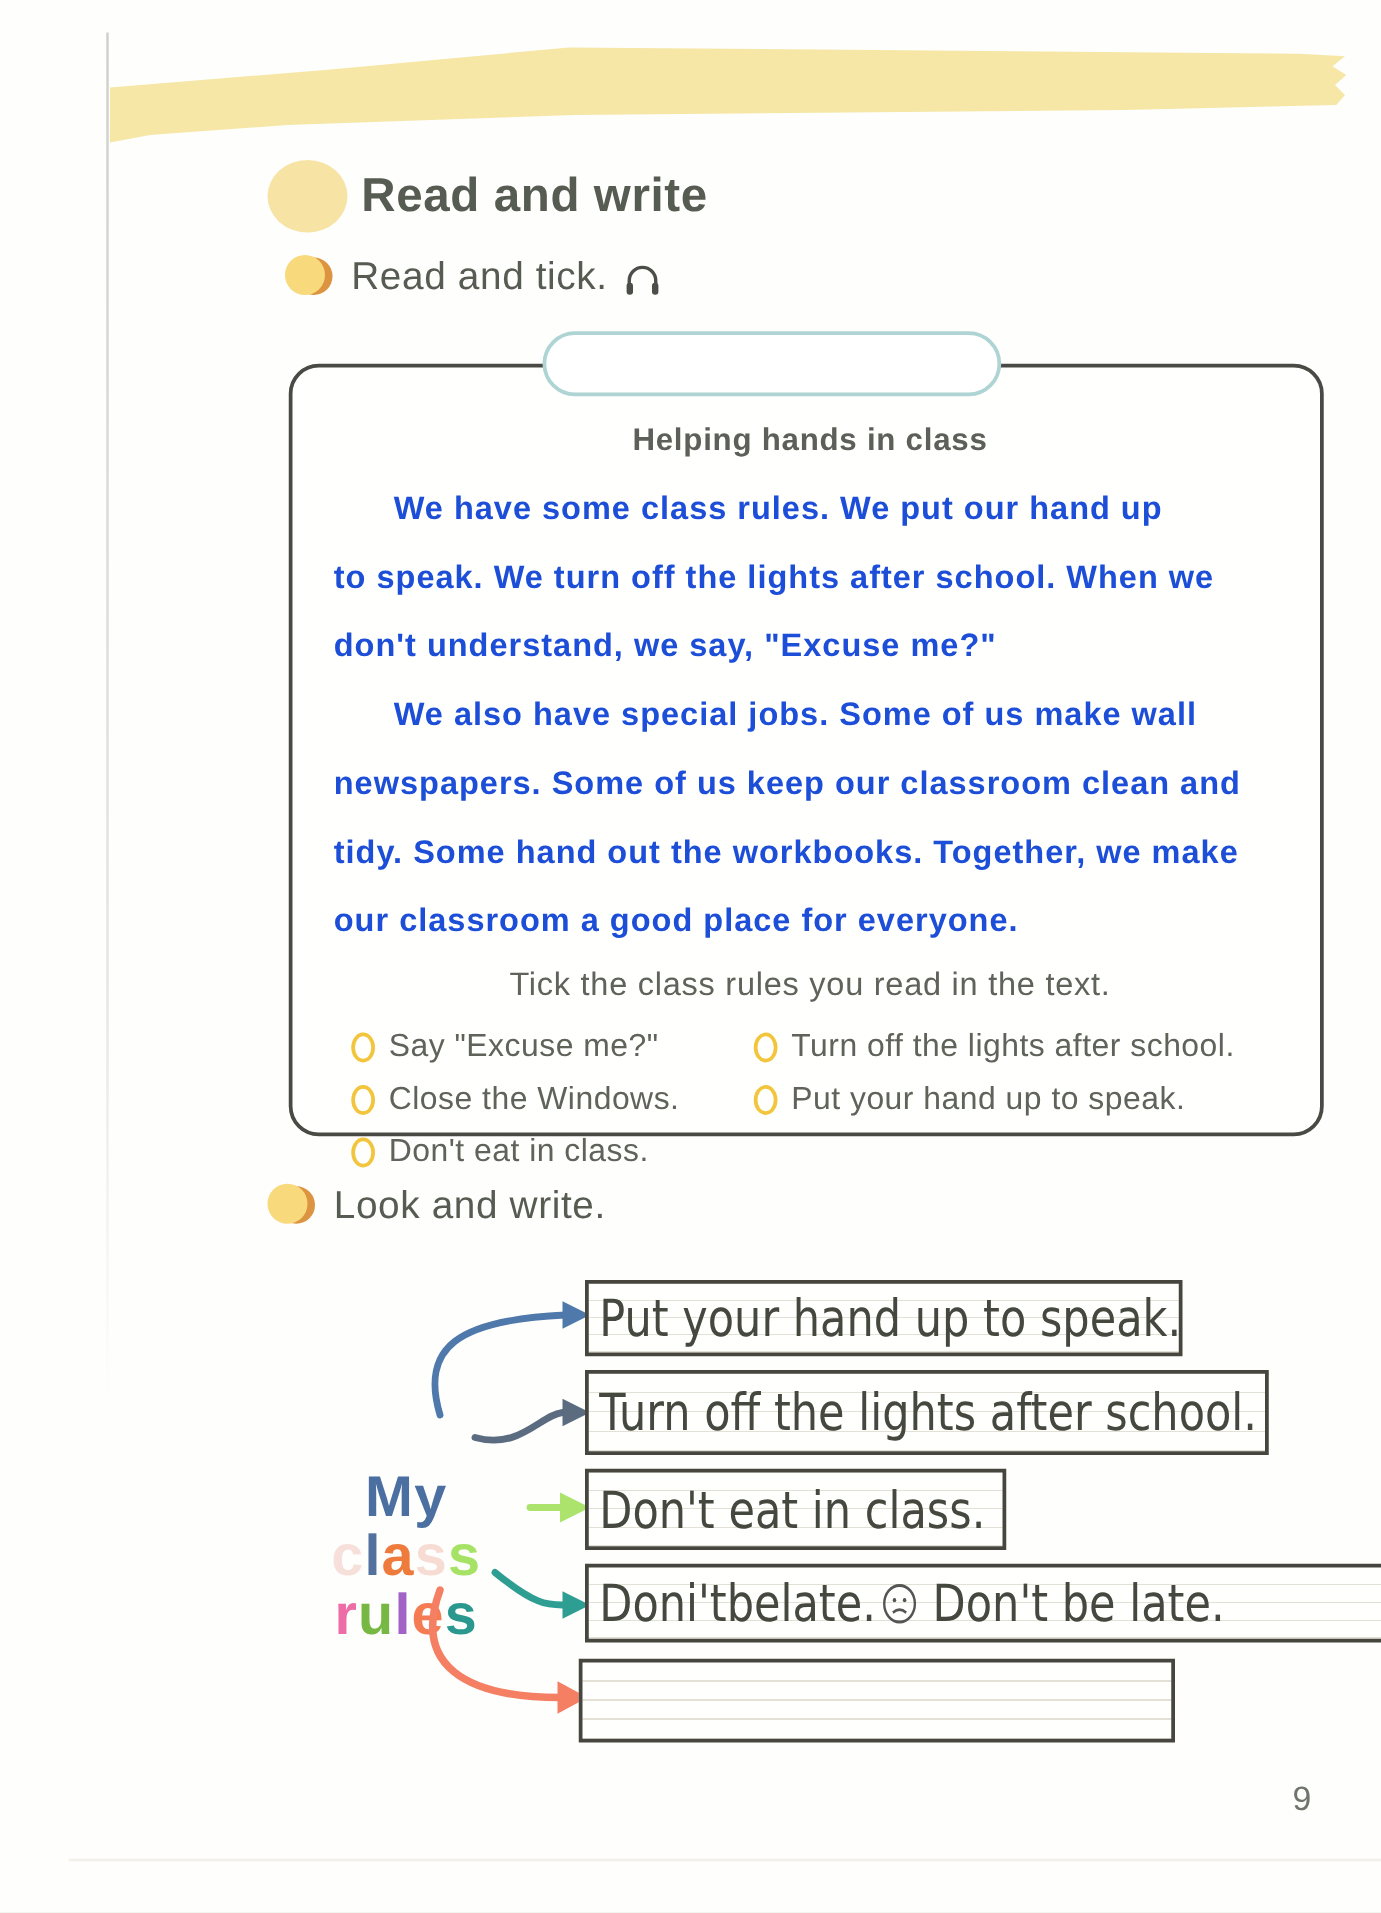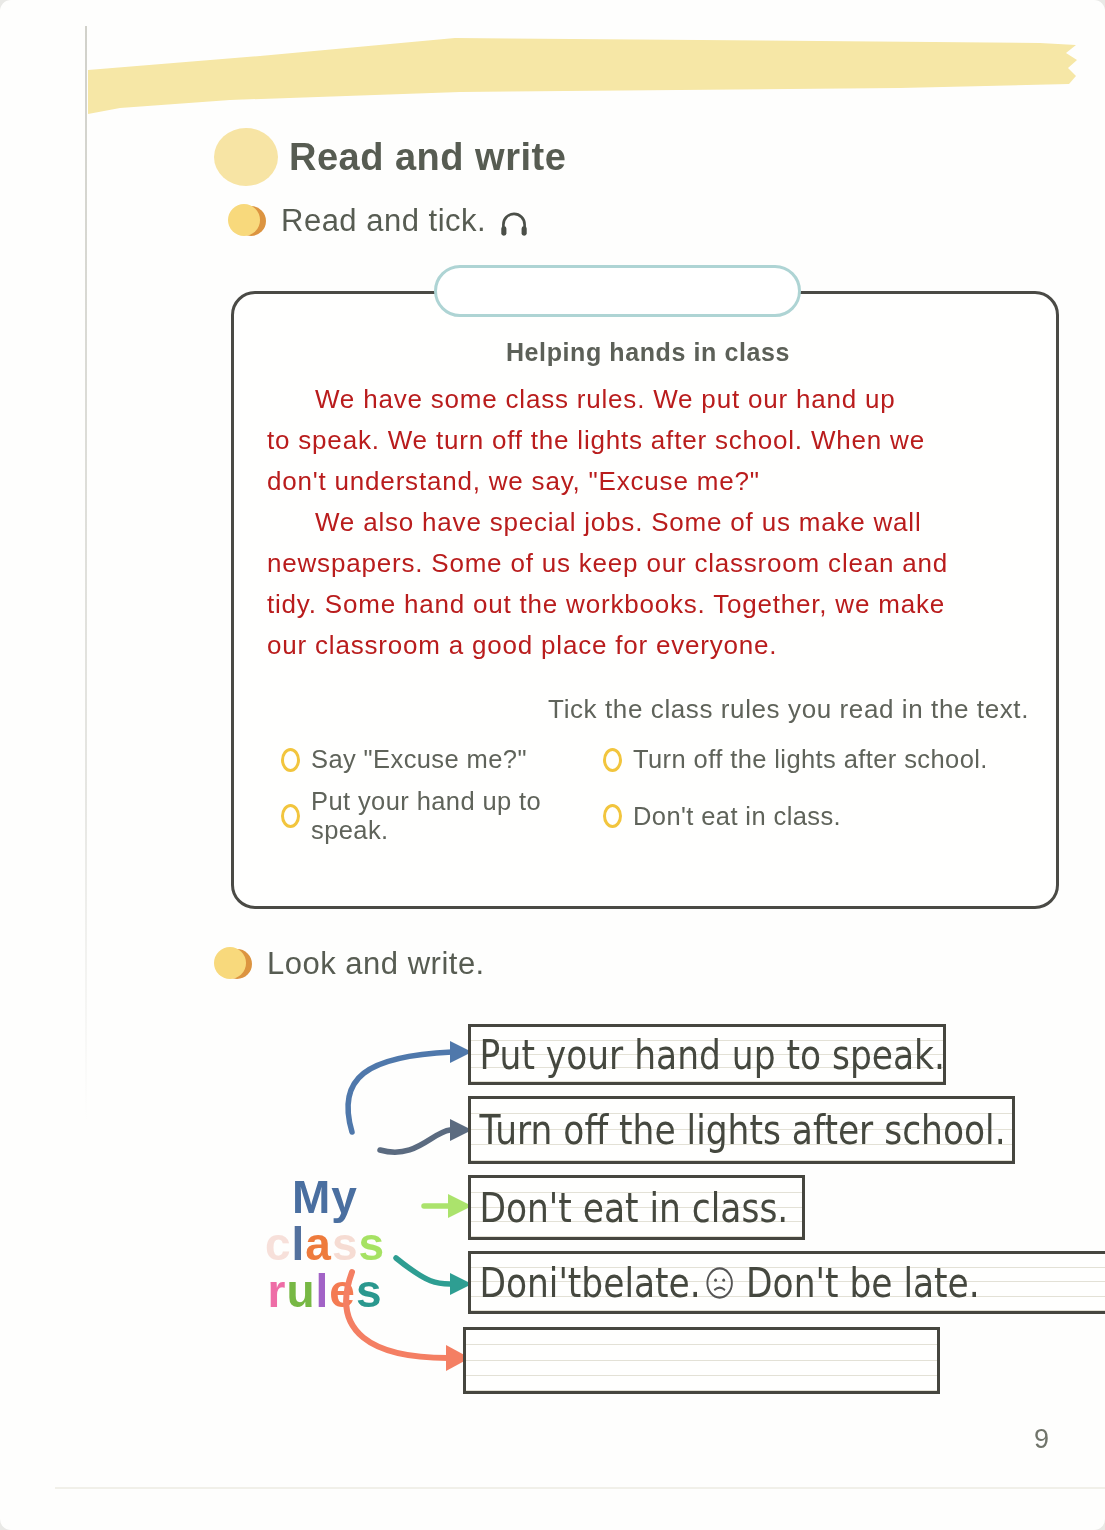--- a/index.html
+++ b/index.html
@@ -1,21 +1,20 @@
 <!DOCTYPE html>
 <html><head>
 <meta charset="utf-8">
 <style>
   html,body { margin:0; padding:0; background:#e9e9e6; }
   .page {
     position:relative; width:1105px; height:1530px;
     background:#fefefd; overflow:hidden;
     font-family:"Liberation Sans", sans-serif;
     color:#5f635a;
-    border-radius:11px;
   }
   
   .crease { position:absolute; left:85px; top:26px; width:2px; height:1095px;
     background:linear-gradient(to bottom, rgba(185,185,175,.65), rgba(185,185,175,.35) 70%, rgba(185,185,175,0)); }
   .bottom-rule { position:absolute; left:55px; top:1487px; width:1050px; height:2px; background:#f1f0e9; }
 
   .stripe-svg, .arrows-svg { position:absolute; left:0; top:0; pointer-events:none; }
 
   
   .h1-row { position:absolute; left:214px; top:128px; display:flex; align-items:center; }
@@ -31,24 +30,24 @@
   .sub-text { margin-left:15px; font-size:31px; color:#575c52; letter-spacing:.5px; }
   .hp-icon { margin-left:12px; }
 
   
   .tab-pill { position:absolute; left:434px; top:265px; width:367px; height:52px; background:#ffffff;
     border:3px solid #aed4d4; border-radius:27px; z-index:3; box-sizing:border-box; }
   .card { position:absolute; left:231px; top:291px; width:828px; height:618px; box-sizing:border-box;
     background:#fffffe; border:3px solid #4a4a45; border-radius:24px; z-index:1;
     padding:44px 27px 0 33px; }
   .card-title { text-align:center; font-size:25px; font-weight:bold; color:#5c6058; letter-spacing:.6px; }
-  .para { margin:12px 0 0 0; font-size:26px; line-height:41px; letter-spacing:.8px;
-    white-space:pre-line; text-indent:48px; color:#b91c1c; }
+  .para { margin:12px 0 0 0; font-size:26px; line-height:55px; letter-spacing:.8px;
+    white-space:pre-line; text-indent:48px; color:#1d4ed8;font-weight:bold; }
   .para.p2 { margin-top:0; }
-  .instruction { margin-top:28px; text-align:right; font-size:26px; letter-spacing:.6px; }
+  .instruction { margin-top:8px; text-align:center; font-size:26px; letter-spacing:.6px; }
   .options { margin-top:20px; margin-left:14px; display:grid; grid-template-columns:322px auto; row-gap:13px; }
   .opt { display:flex; align-items:center; gap:11px; font-size:25.5px; letter-spacing:.4px; color:#5f635a; }
   .tick-circle { width:19px; height:24px; border:3px solid #f2c53d; border-radius:50%;
     box-sizing:border-box; flex-shrink:0; background:transparent; cursor:pointer; }
 
   
   .mm-words { position:absolute; left:250px; top:1126px; width:150px; text-align:center;
     font-weight:bold; font-size:46px; line-height:47px; letter-spacing:1px;margin-top:48px; }
   .mm-words span { display:inline-block; }
 
@@ -113,20 +112,24 @@
       <div class="opt">
         <span class="tick-circle"></span>
         <span>Say "Excuse me?"</span>
       </div>
       <div class="opt">
         <span class="tick-circle"></span>
         <span>Turn off the lights after school.</span>
       </div>
       <div class="opt">
         <span class="tick-circle"></span>
+        <span>Close the Windows.</span>
+      </div>
+      <div class="opt">
+        <span class="tick-circle"></span>
         <span>Put your hand up to speak.</span>
       </div>
       <div class="opt">
         <span class="tick-circle"></span>
         <span>Don't eat in class.</span>
       </div>
     </div>
   </div>
 
   <div class="sub-row a2">

